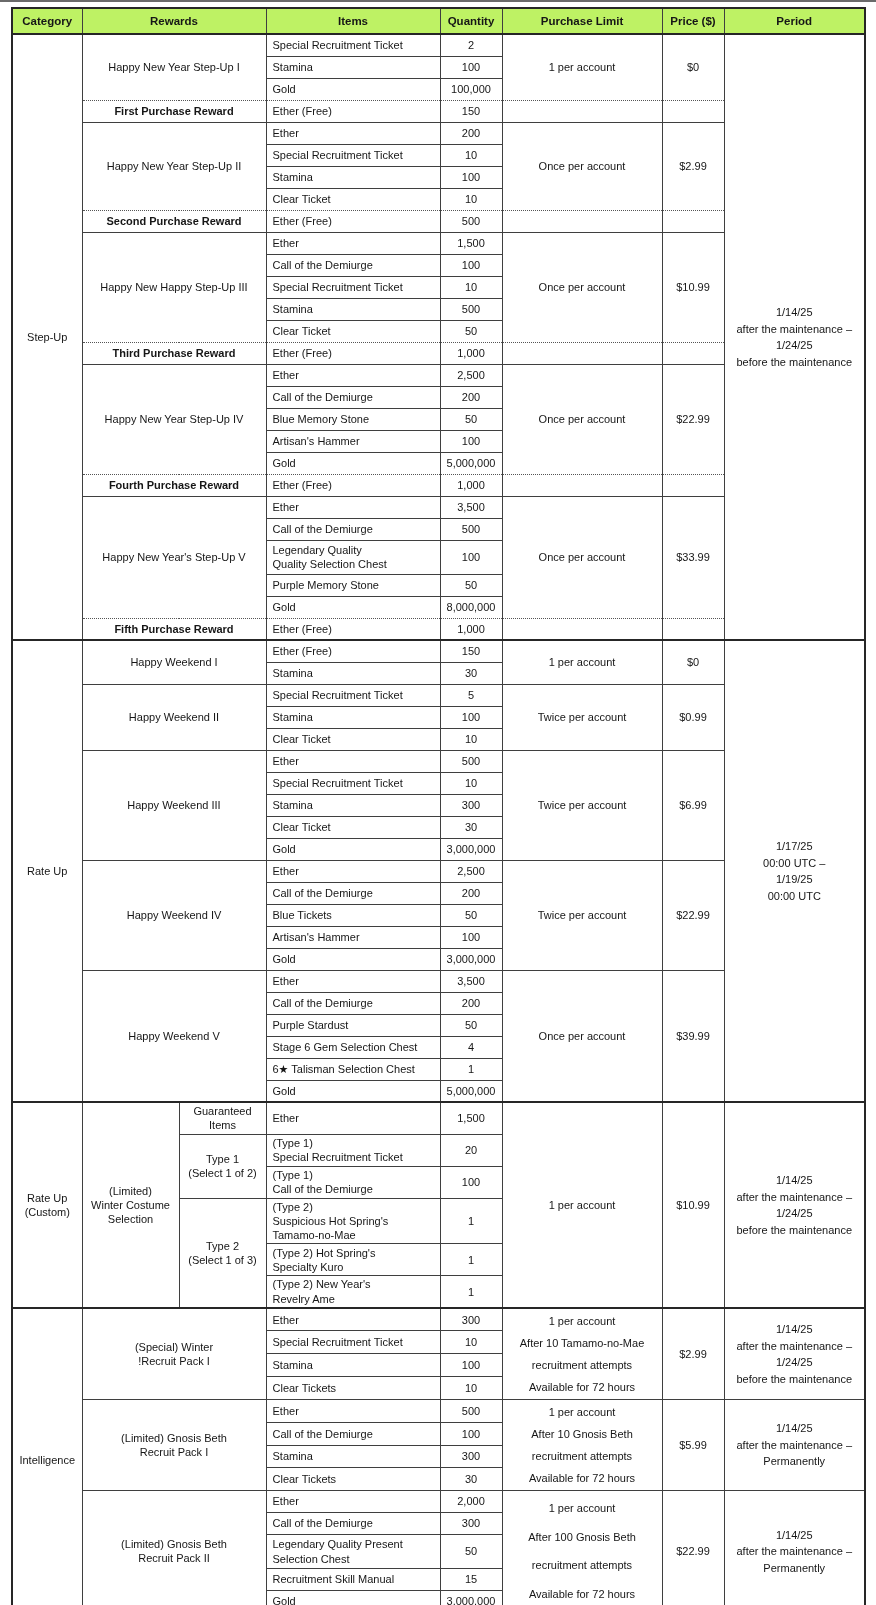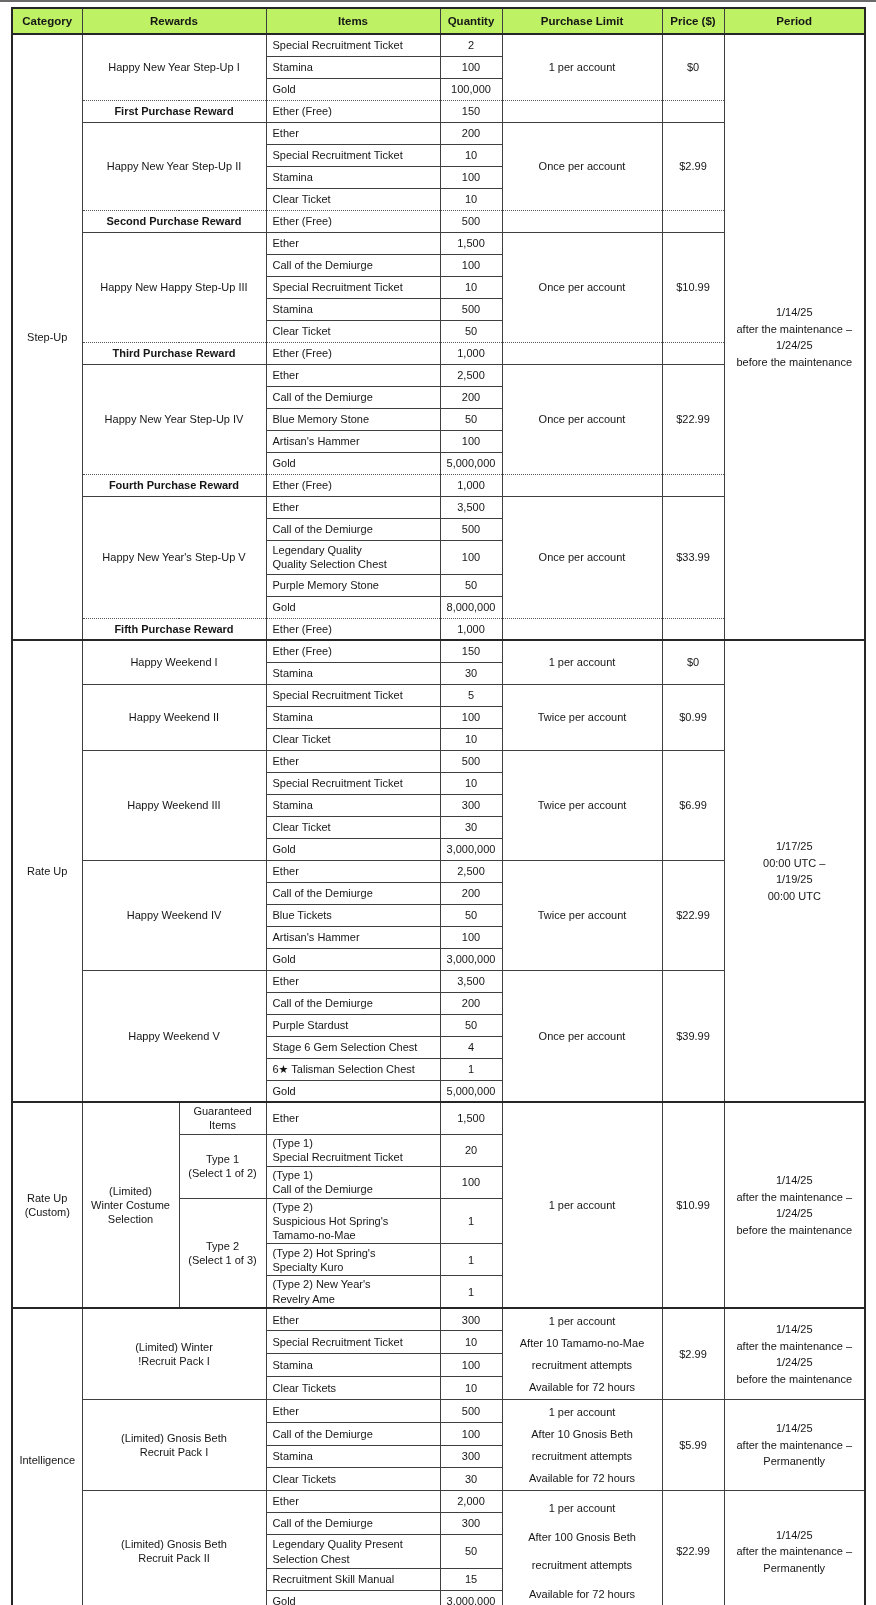--- a/index.html
+++ b/index.html
@@ -364,21 +364,21 @@
       <td>1</td>
     </tr>
     <tr class="h32">
       <td class="item">(Type 2) New Year's
 Revelry Ame</td>
       <td>1</td>
     </tr>
 
     <tr class="sec">
       <td rowspan="13">Intelligence</td>
-      <td colspan="2" rowspan="4">(Limited) Winter
+      <td colspan="2" rowspan="4">(Special) Winter
 !Recruit Pack I</td>
       <td class="item">Ether</td>
       <td>300</td>
       <td class="limit4" rowspan="4">1 per account
 After 10 Tamamo-no-Mae
 recruitment attempts
 Available for 72 hours</td>
       <td rowspan="4">$2.99</td>
       <td class="period" rowspan="4">1/14/25
 after the maintenance –

